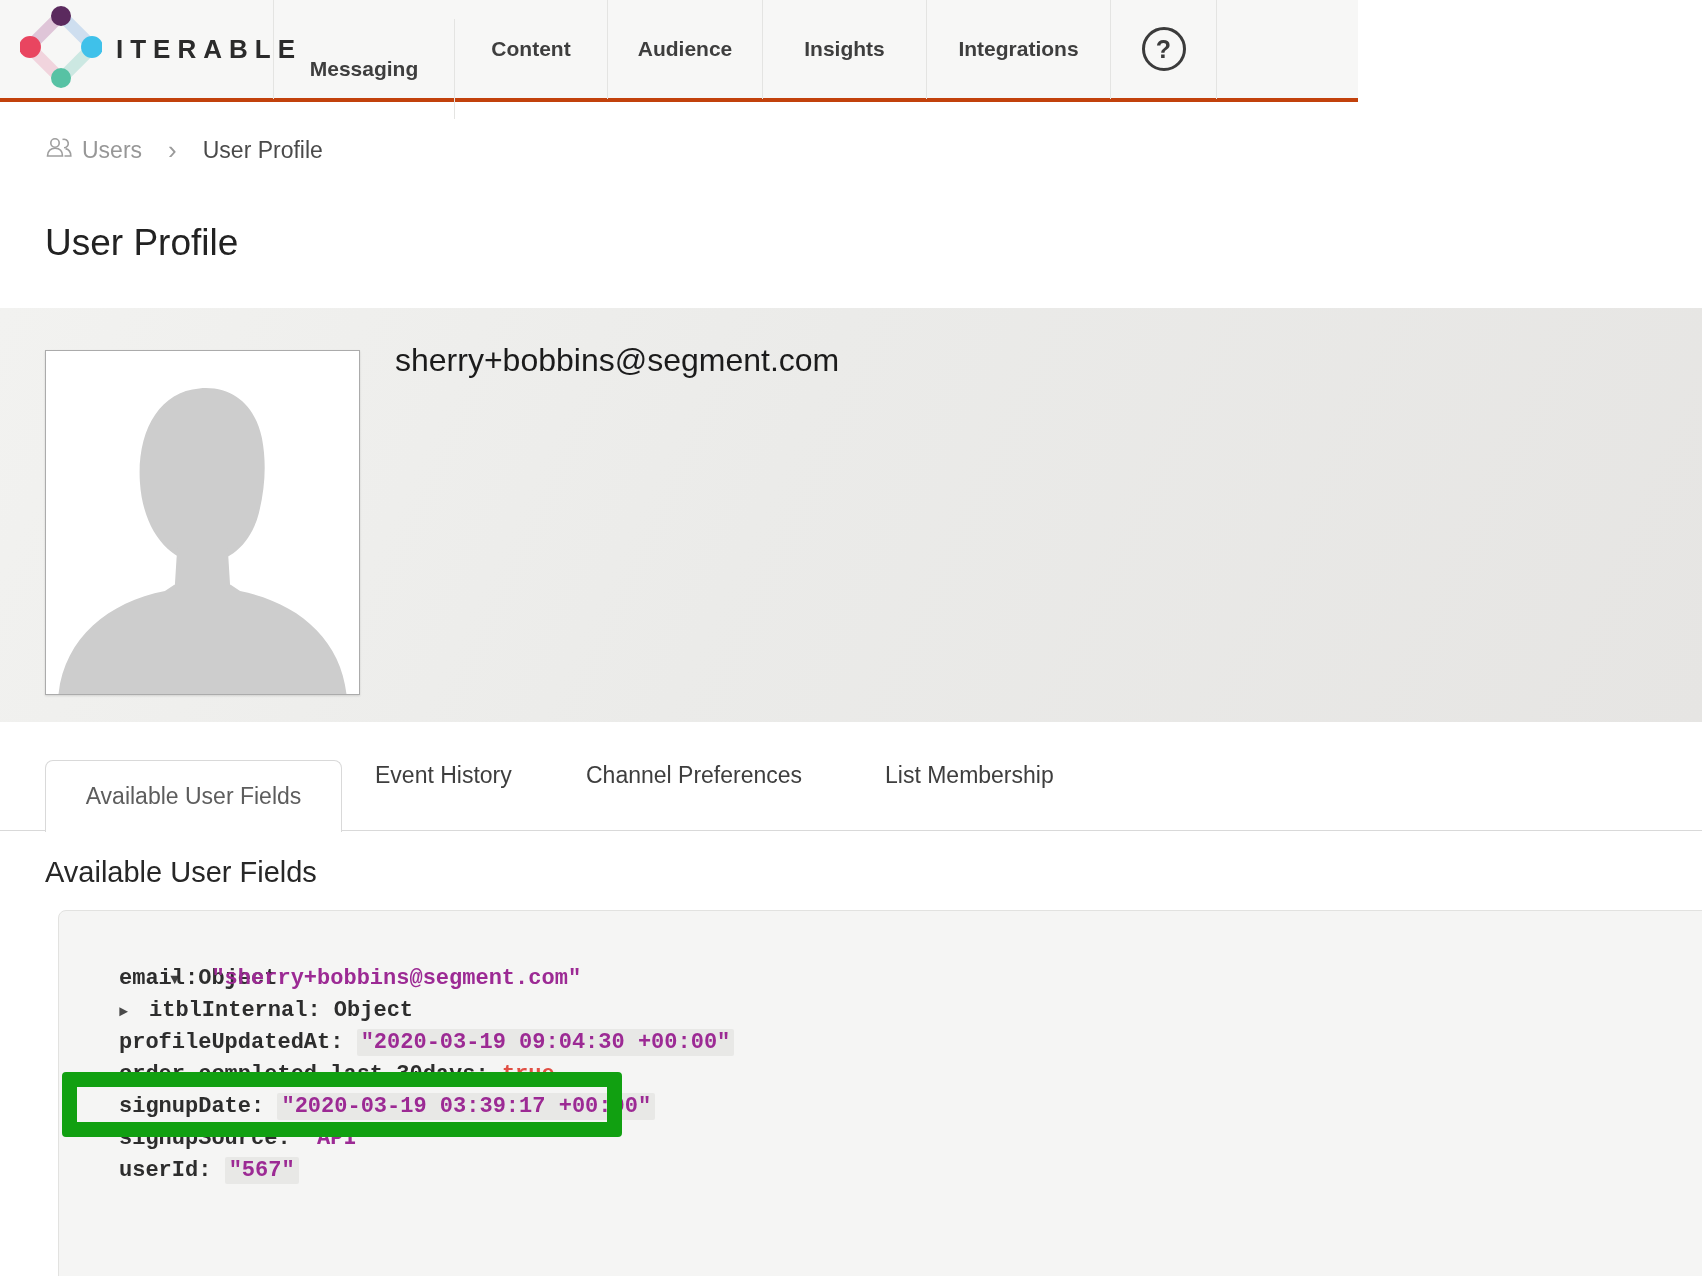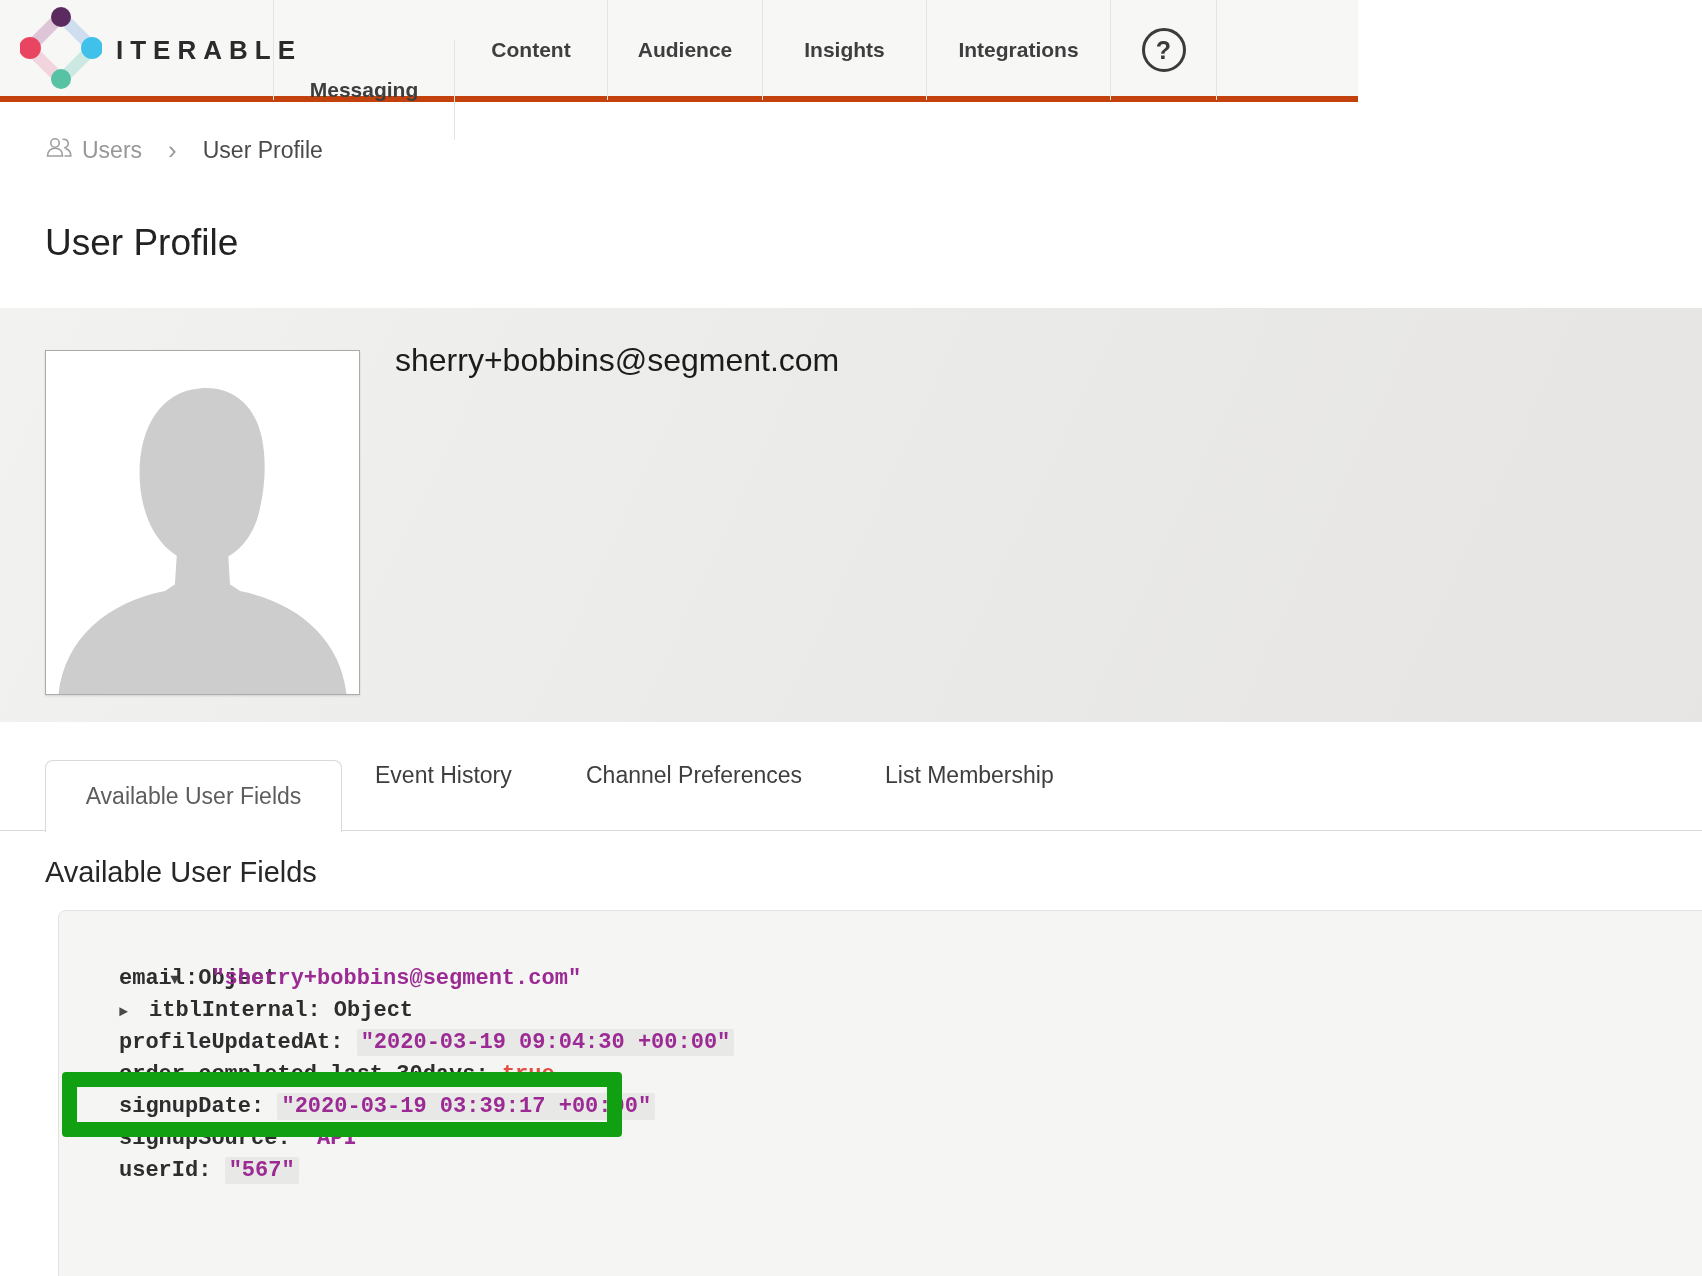--- a/index.html
+++ b/index.html
@@ -6,22 +6,22 @@
   html,body { background:#fff; }
   .screen {
     position:relative; width:1702px; height:1276px;
     background:#ffffff; overflow:hidden;
     font-family:"Liberation Sans", sans-serif; color:#2d2d2d;
   }
 
   
   .topnav {
     position:absolute; left:0; top:0; width:1358px; height:102px;
-    background:#f7f7f6; border-bottom:6px solid #c2410c;
-    display:flex; align-items:flex-start;
+    background:#f7f7f6; border-bottom:4px solid #c2410c;
+    display:flex; align-items:center;
   }
   .nav-cell {
     display:flex; align-items:center; justify-content:center;
     border-right:1px solid #e4e4e2; height:100px;
     font-size:21px; font-weight:700; color:#3e3e3e; cursor:default;
   }
   .logo-cell { width:274px; justify-content:flex-start; padding-left:20px; gap:14px; }
   .brand-word { font-size:26px; font-weight:700; letter-spacing:7px; color:#2b2b2b; }
   .cell-messaging{width:181px;margin-top:40px;} .cell-content{width:153px;} .cell-audience{width:155px;}
   .cell-insights{width:164px;} .cell-integrations{width:184px;} .cell-help{width:106px;}

